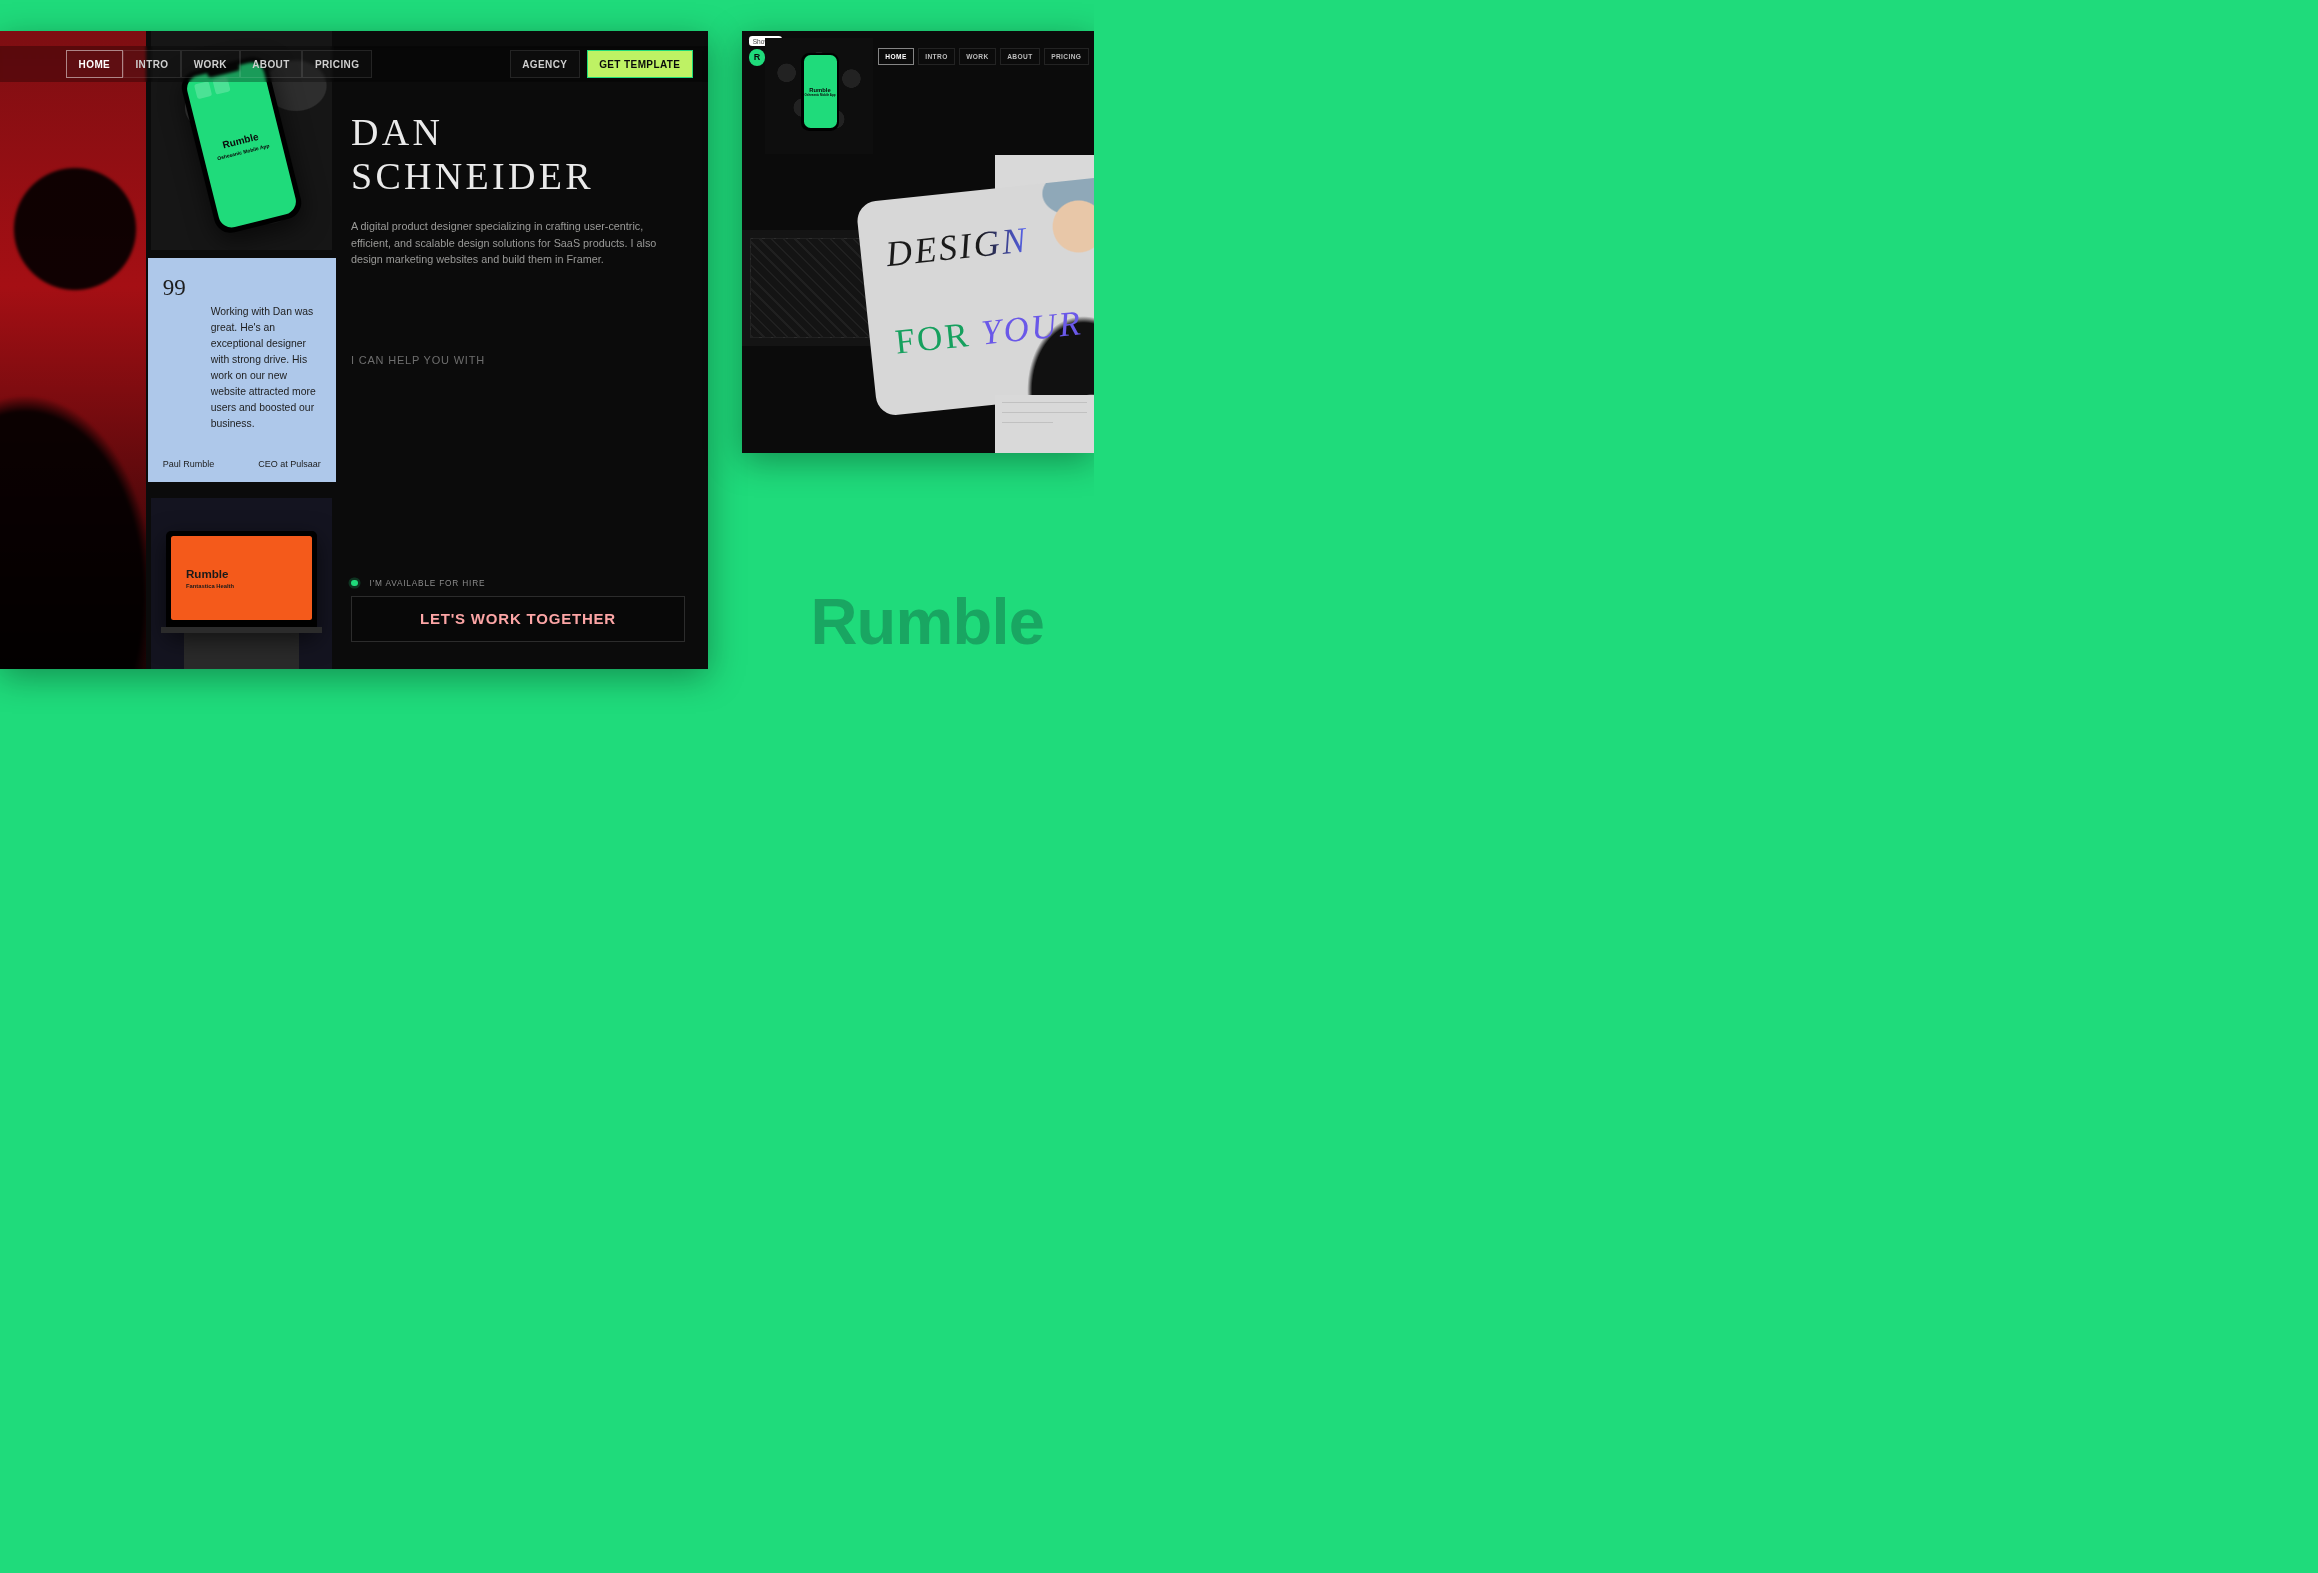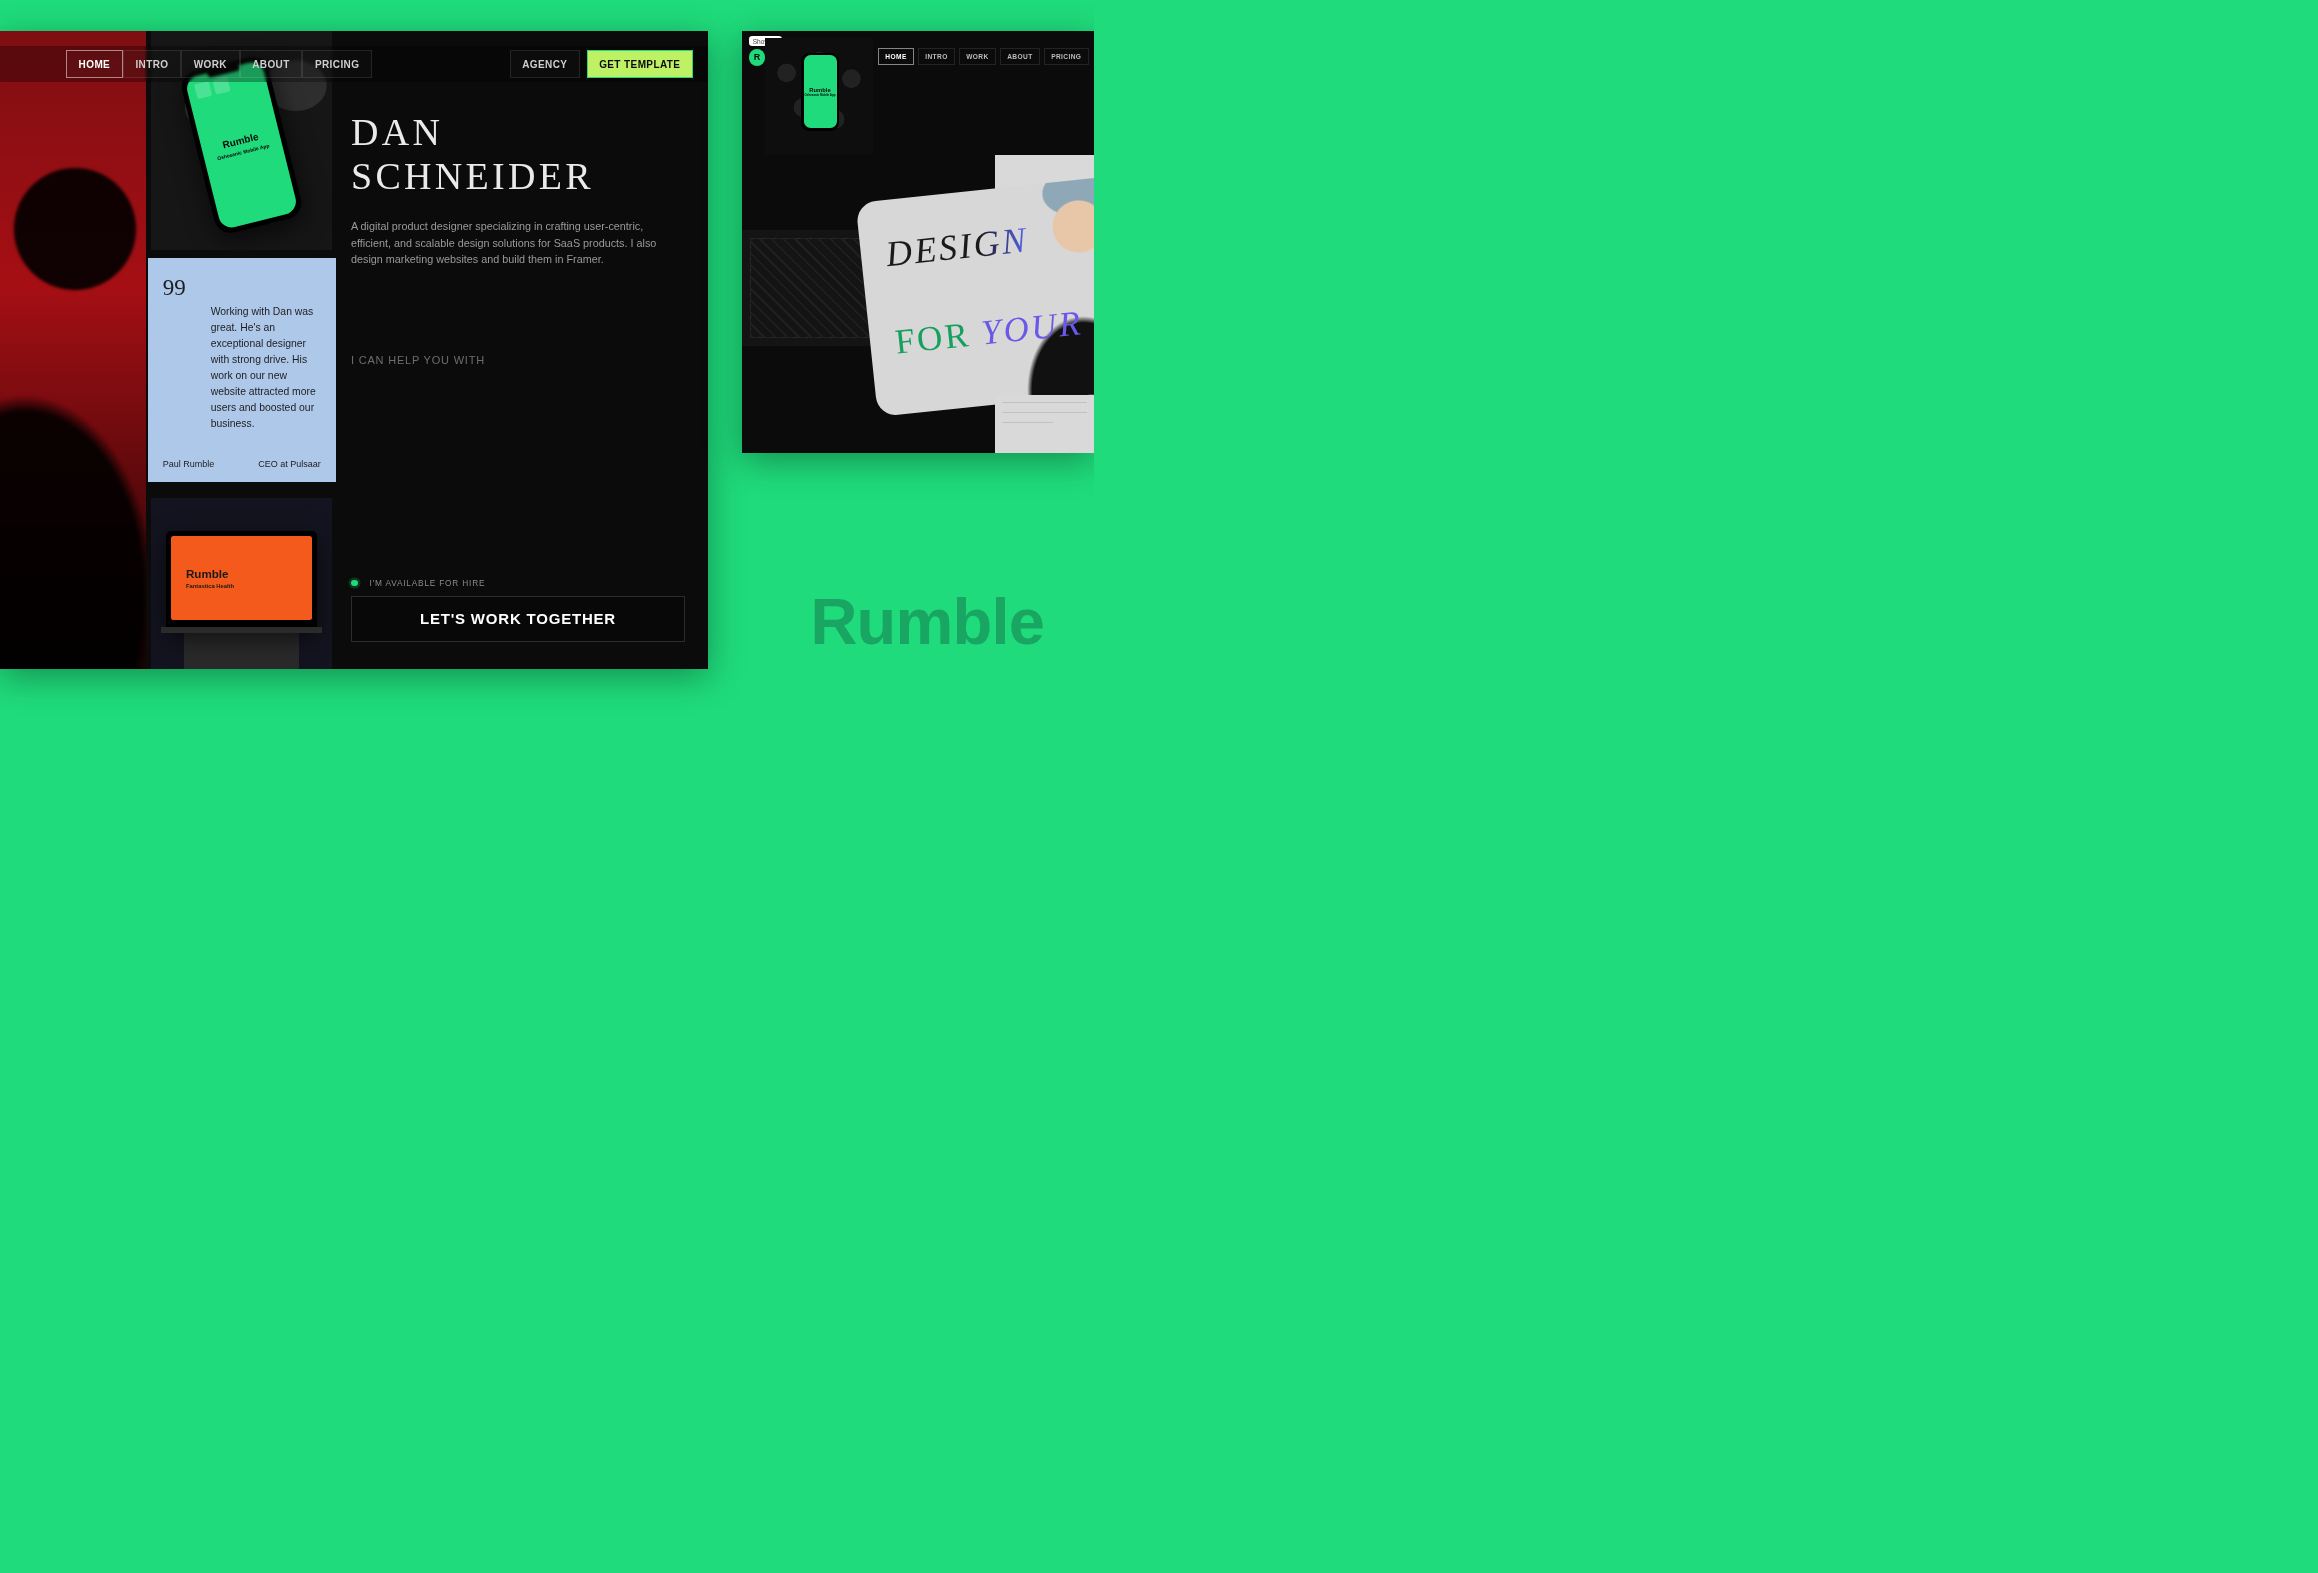--- a/index.html
+++ b/index.html
@@ -195,21 +195,21 @@
     position: absolute;
     left: 205px; right: 23px; top: 547px;
   }
   .cta .avail { display:flex; align-items:center; gap:12px; color:#8c8c8c; font-size:8.3px; letter-spacing:0.8px; margin-bottom:8.3px;}
   .cta .dot{ width:6.6px;height:6.6px;border-radius:50%; background:#1fdb7b; box-shadow:0 0 0 2.5px rgba(31,219,123,.2);}
   .cta-btn{
     border:0.8px solid rgba(255,255,255,.15);
     background: rgba(0,0,0,.2);
     padding: 13.2px 0;
     text-align:center;
-    color:#ffffff;
+    color:#fca5a5;
     font-weight:800;
     letter-spacing:0.8px;
     font-size:15px;
   }
 
   
   .right-preview {
     position: absolute;
     right: 0; top: 31px;
     width: 352px; height: 422px;

